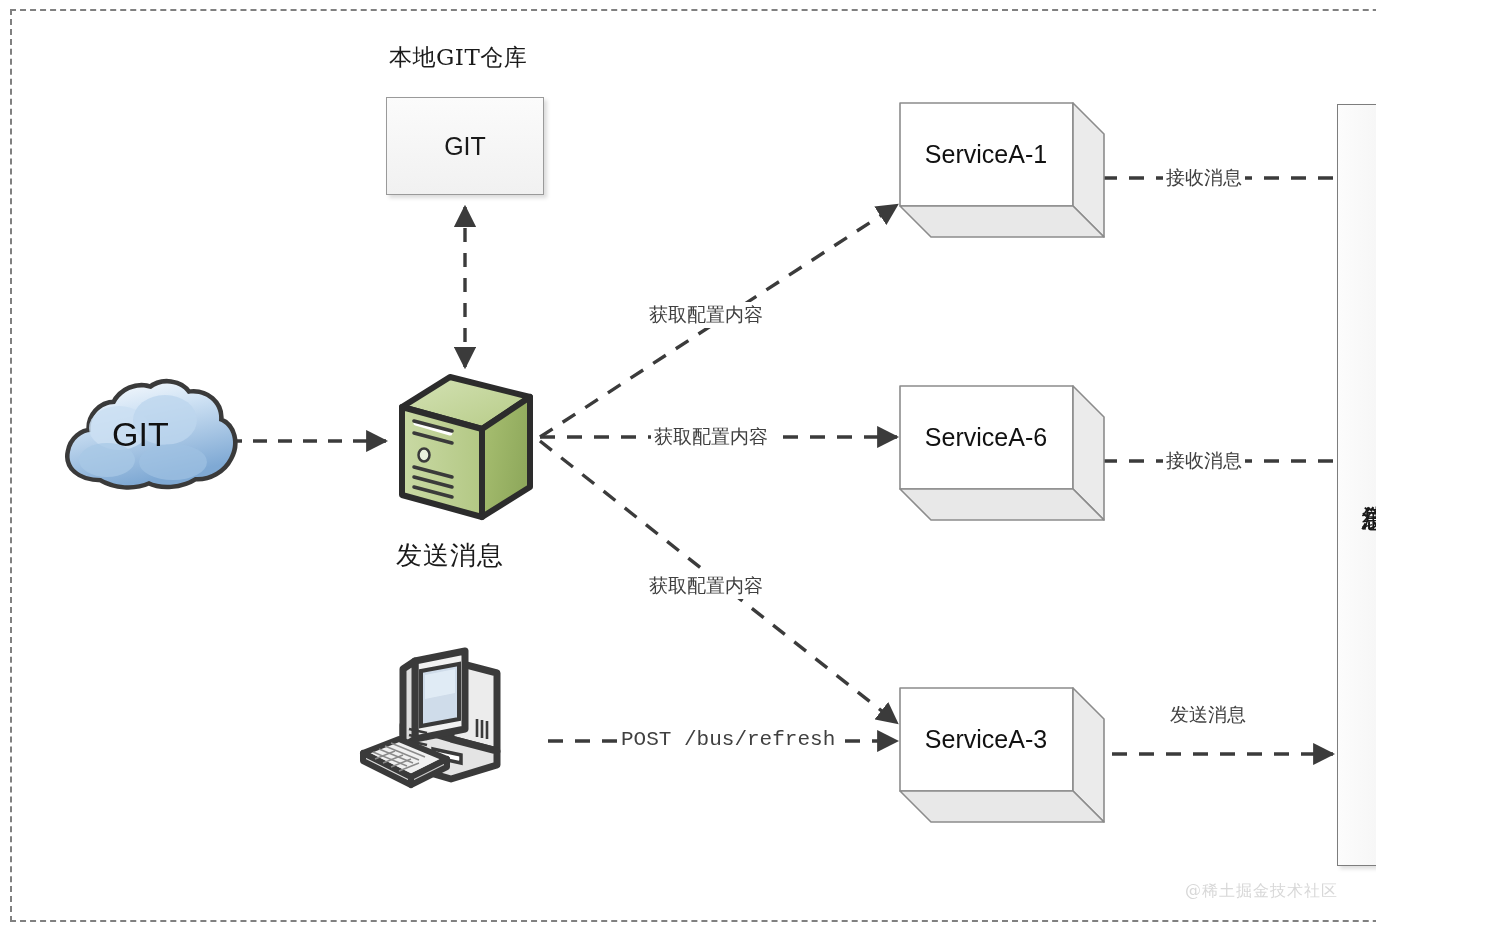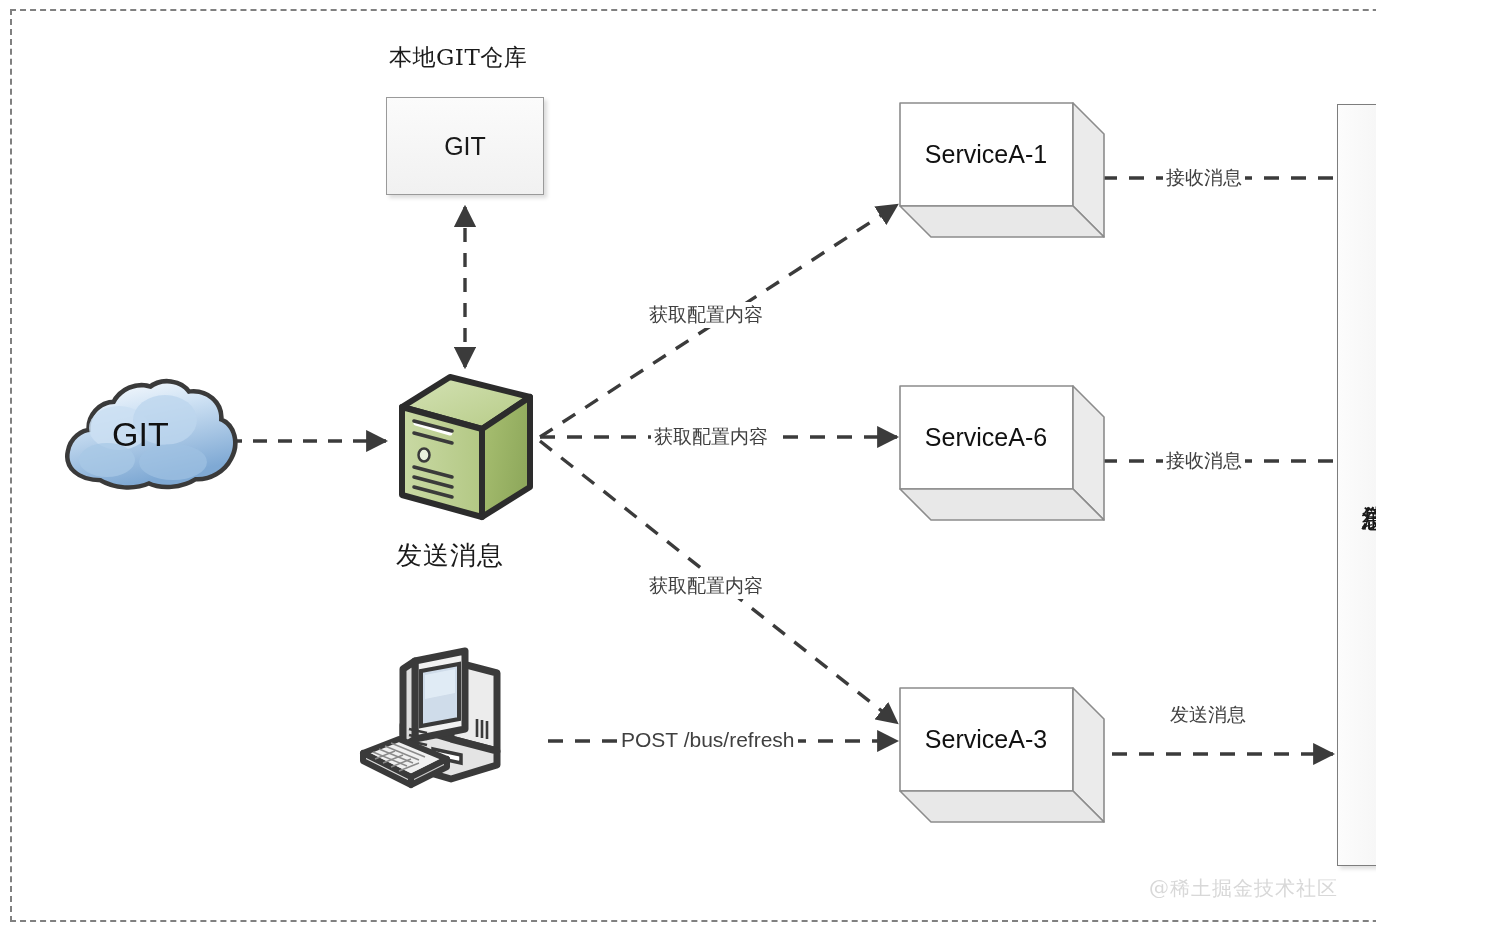--- a/index.html
+++ b/index.html
@@ -63,28 +63,28 @@
     position: absolute;
     font-size: 19px;
     color: #404040;
     background: #ffffff;
     padding: 0 3px;
     white-space: nowrap;
     font-family: "DejaVu Serif", "Liberation Serif", serif;
     text-align: right;
   }
   .edge-label.mono-path {
-    font-family: Liberation Sans, sans-serif;
+    font-family: Liberation Mono, monospace;
     font-size: 21px;
   }
   .watermark {
     position: absolute;
     right: 38px;
     bottom: 33px;
-    font-size: 20px;
+    font-size: 16px;
     color: #d8d8d8;
     font-family: "DejaVu Serif", "Liberation Serif", serif;
     letter-spacing: 1px;
   }
 
   
   .git-box {
     position: absolute;
     left: 386px;
     top: 97px;

